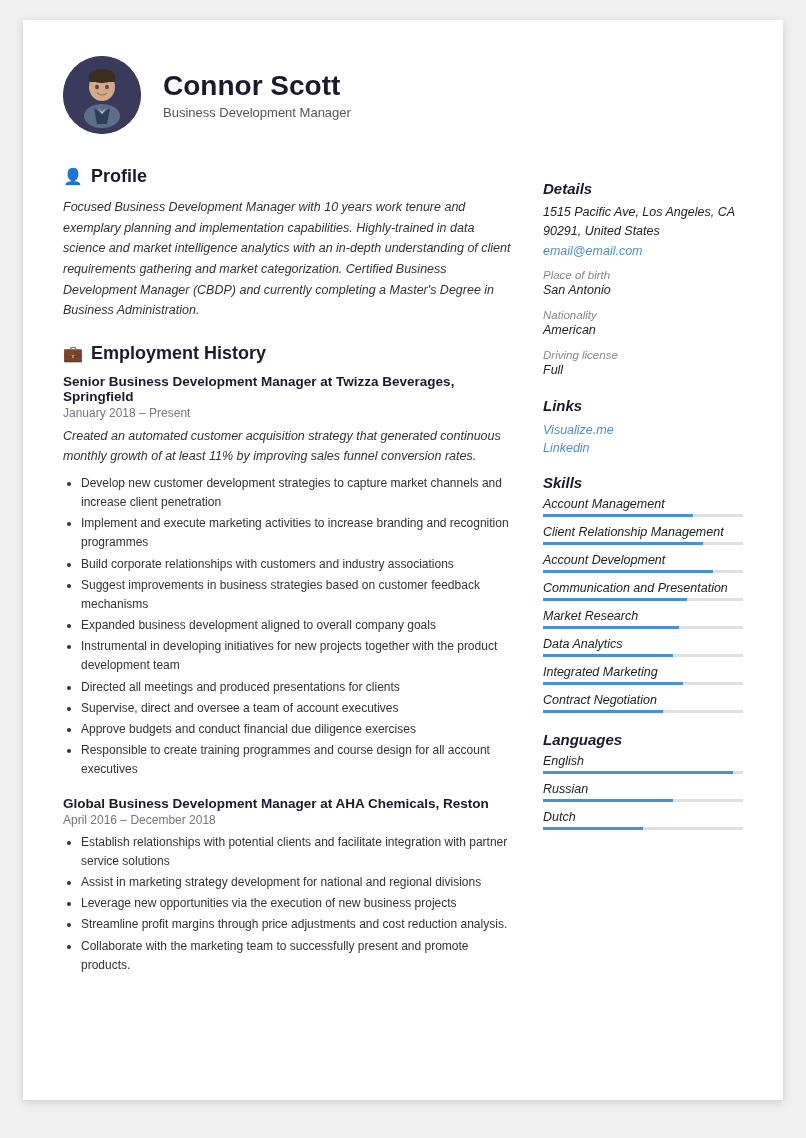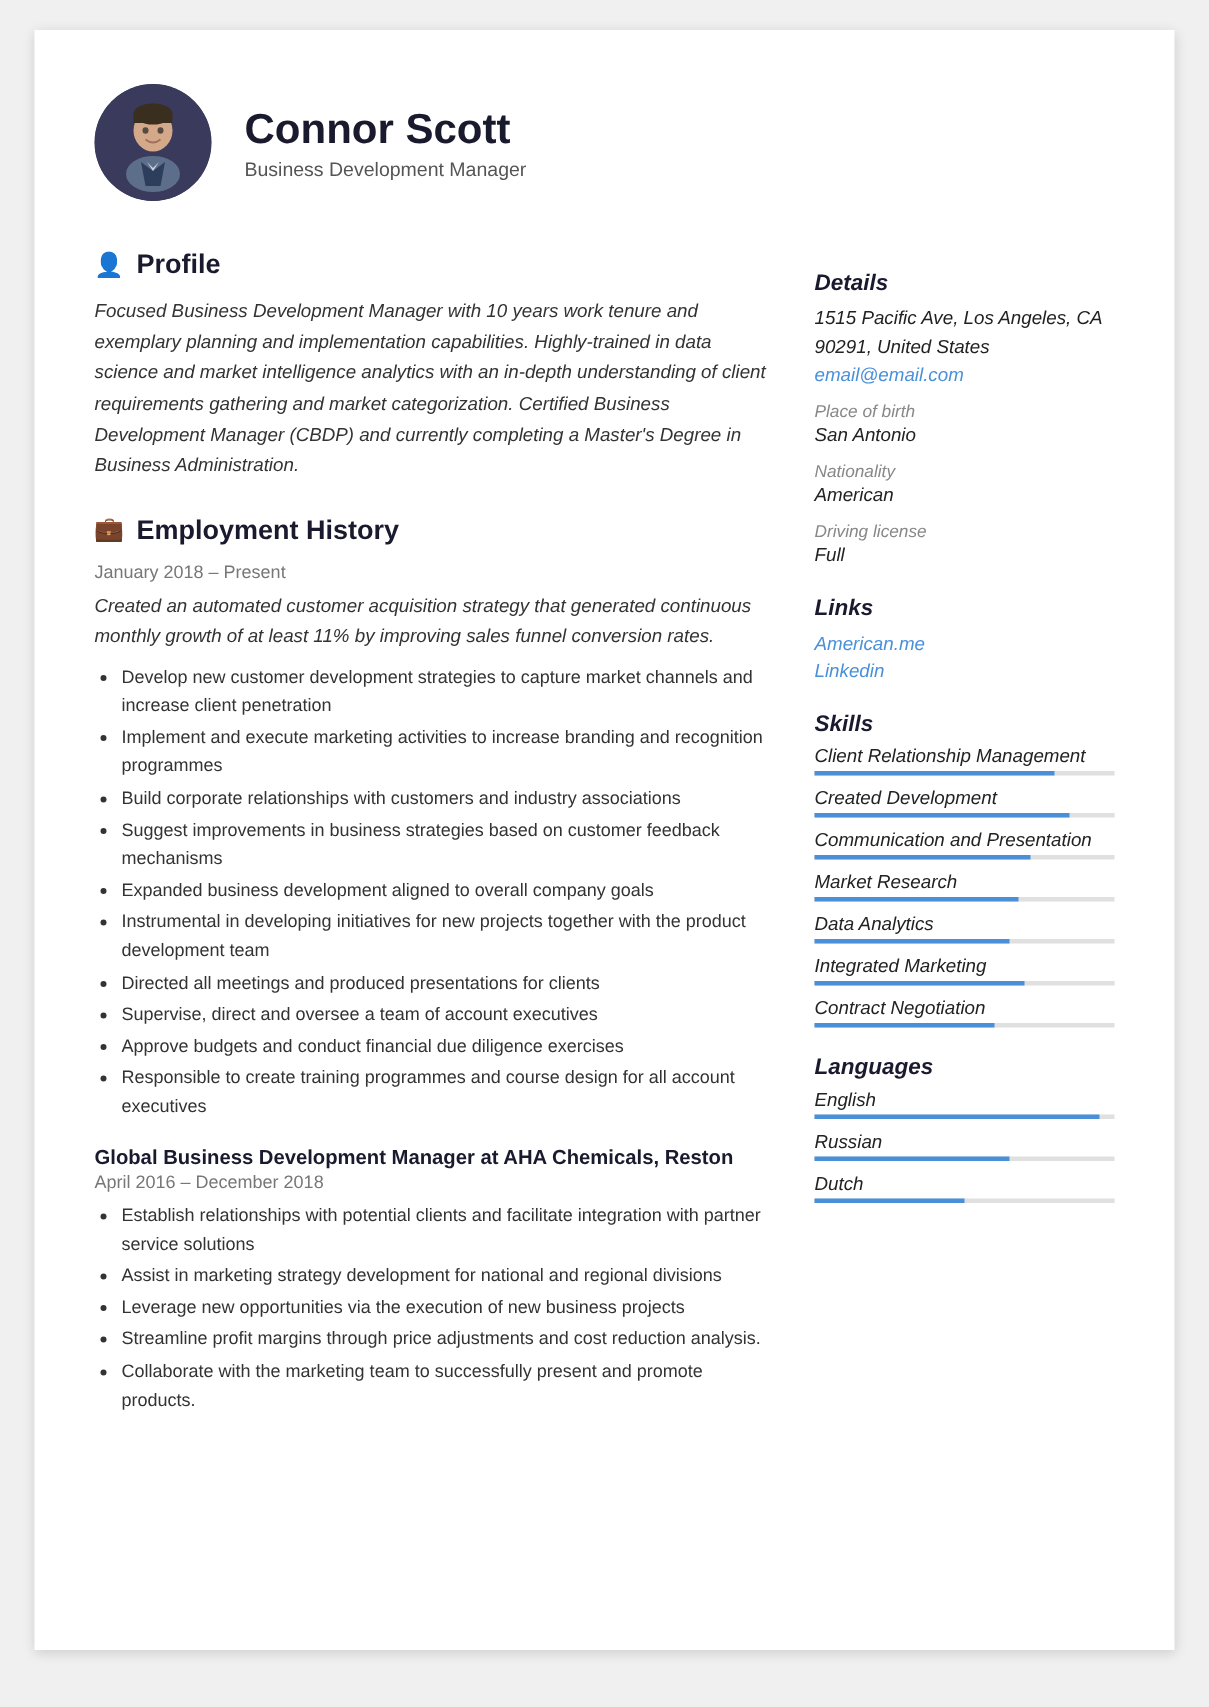--- a/index.html
+++ b/index.html
@@ -217,20 +217,21 @@
         <p class="profile-text">Focused Business Development Manager with 10 years work tenure and exemplary planning and implementation capabilities. Highly-trained in data science and market intelligence analytics with an in-depth understanding of client requirements gathering and market categorization. Certified Business Development Manager (CBDP) and currently completing a Master's Degree in Business Administration.</p>
       </div>
 
       <div class="employment-section">
         <div class="section-heading">
           <span class="section-icon">💼</span>
           <span>Employment History</span>
         </div>
 
         <div>
+          <div class="job-title">Senior Business Development Manager at Twizza Beverages, Springfield</div>
           <div class="job-dates">January 2018  –  Present</div>
           <div class="job-summary">Created an automated customer acquisition strategy that generated continuous monthly growth of at least 11% by improving sales funnel conversion rates.</div>
           <ul class="job-bullets">
             <li>Develop new customer development strategies to capture market channels and increase client penetration</li>
             <li>Implement and execute marketing activities to increase branding and recognition programmes</li>
             <li>Build corporate relationships with customers and industry associations</li>
             <li>Suggest improvements in business strategies based on customer feedback mechanisms</li>
             <li>Expanded business development aligned to overall company goals</li>
             <li>Instrumental in developing initiatives for new projects together with the product development team</li>
             <li>Directed all meetings and produced presentations for clients</li>
@@ -266,35 +267,41 @@
 
         <div class="detail-label">Nationality</div>
         <div class="detail-value">American</div>
 
         <div class="detail-label">Driving license</div>
         <div class="detail-value">Full</div>
       </div>
 
       <div>
         <div class="right-section-title">Links</div>
-        <div><a class="detail-link" href="#">American.me</a></div>
+        <div><a class="detail-link" href="#">Visualize.me</a></div>
         <div><a class="detail-link" href="#">Linkedin</a></div>
       </div>
 
       <div>
         <div class="right-section-title">Skills</div>
         <div id="skills-container">
             <div class="skill-item">
+      <div class="skill-name">Account Management</div>
+      <div class="skill-bar-bg">
+        <div class="skill-bar-fill" style="width:75%"></div>
+      </div>
+    </div>
+            <div class="skill-item">
       <div class="skill-name">Client Relationship Management</div>
       <div class="skill-bar-bg">
         <div class="skill-bar-fill" style="width:80%"></div>
       </div>
     </div>
             <div class="skill-item">
-      <div class="skill-name">Created Development</div>
+      <div class="skill-name">Account Development</div>
       <div class="skill-bar-bg">
         <div class="skill-bar-fill" style="width:85%"></div>
       </div>
     </div>
             <div class="skill-item">
       <div class="skill-name">Communication and Presentation</div>
       <div class="skill-bar-bg">
         <div class="skill-bar-fill" style="width:72%"></div>
       </div>
     </div>

